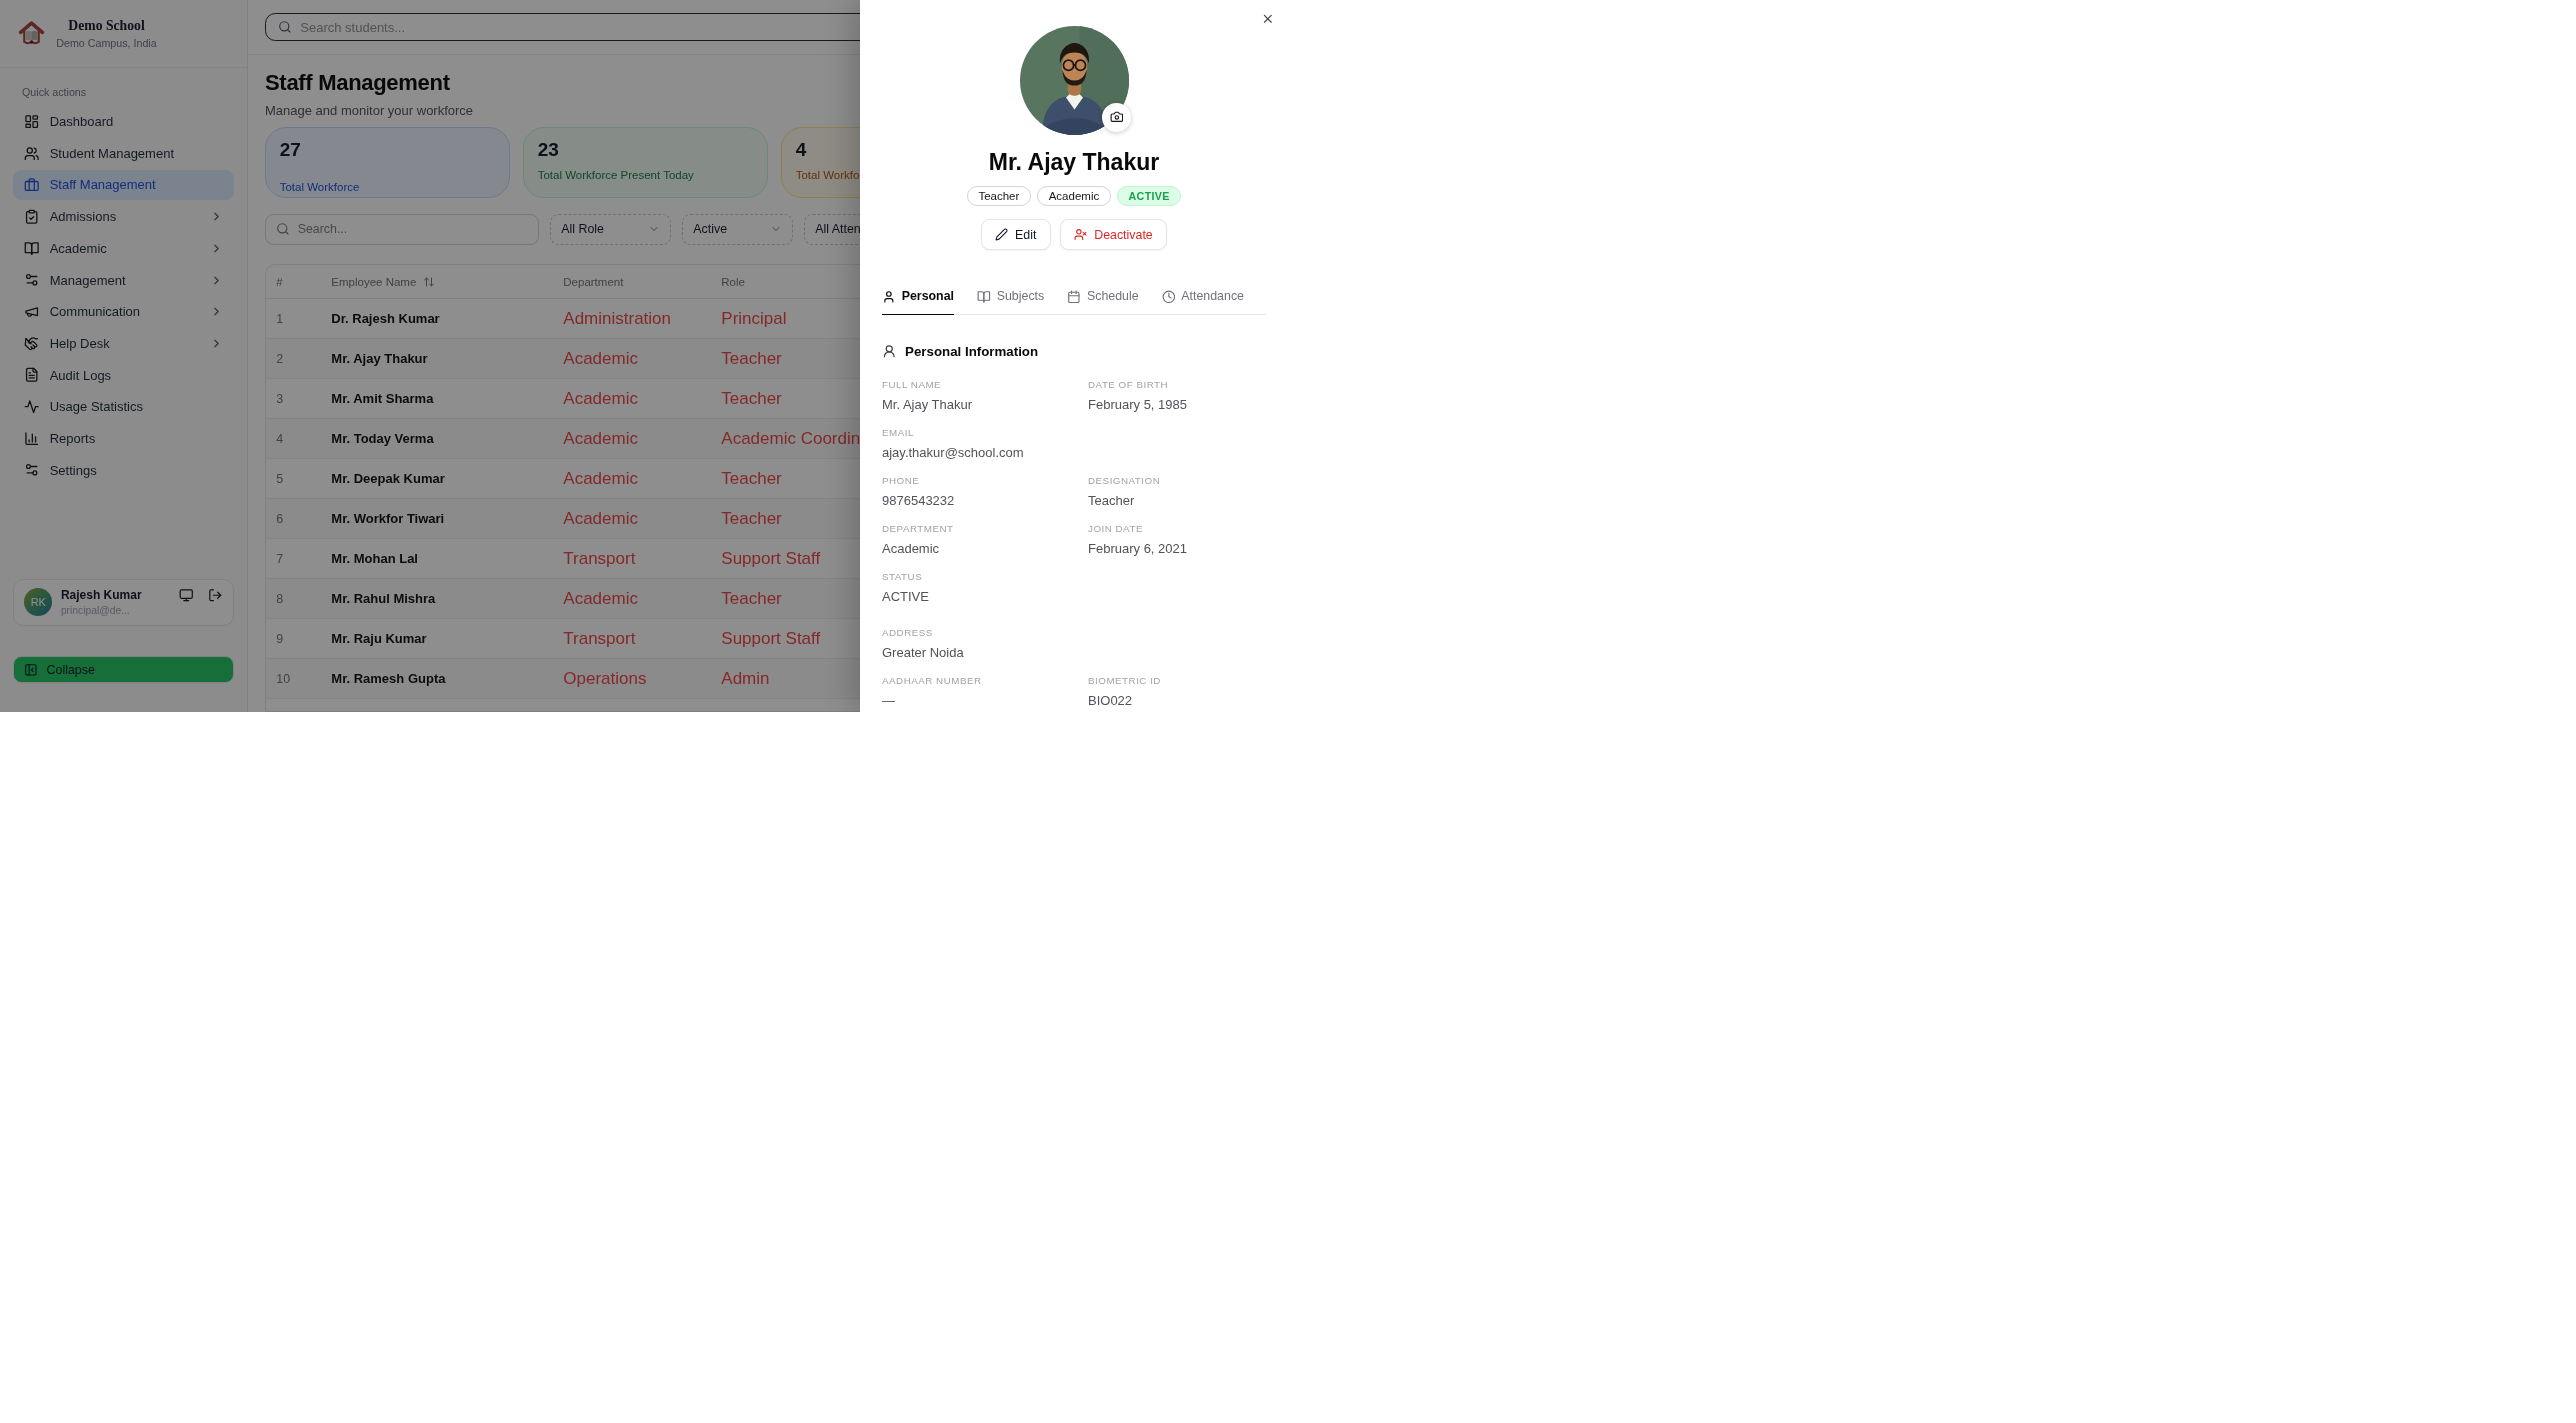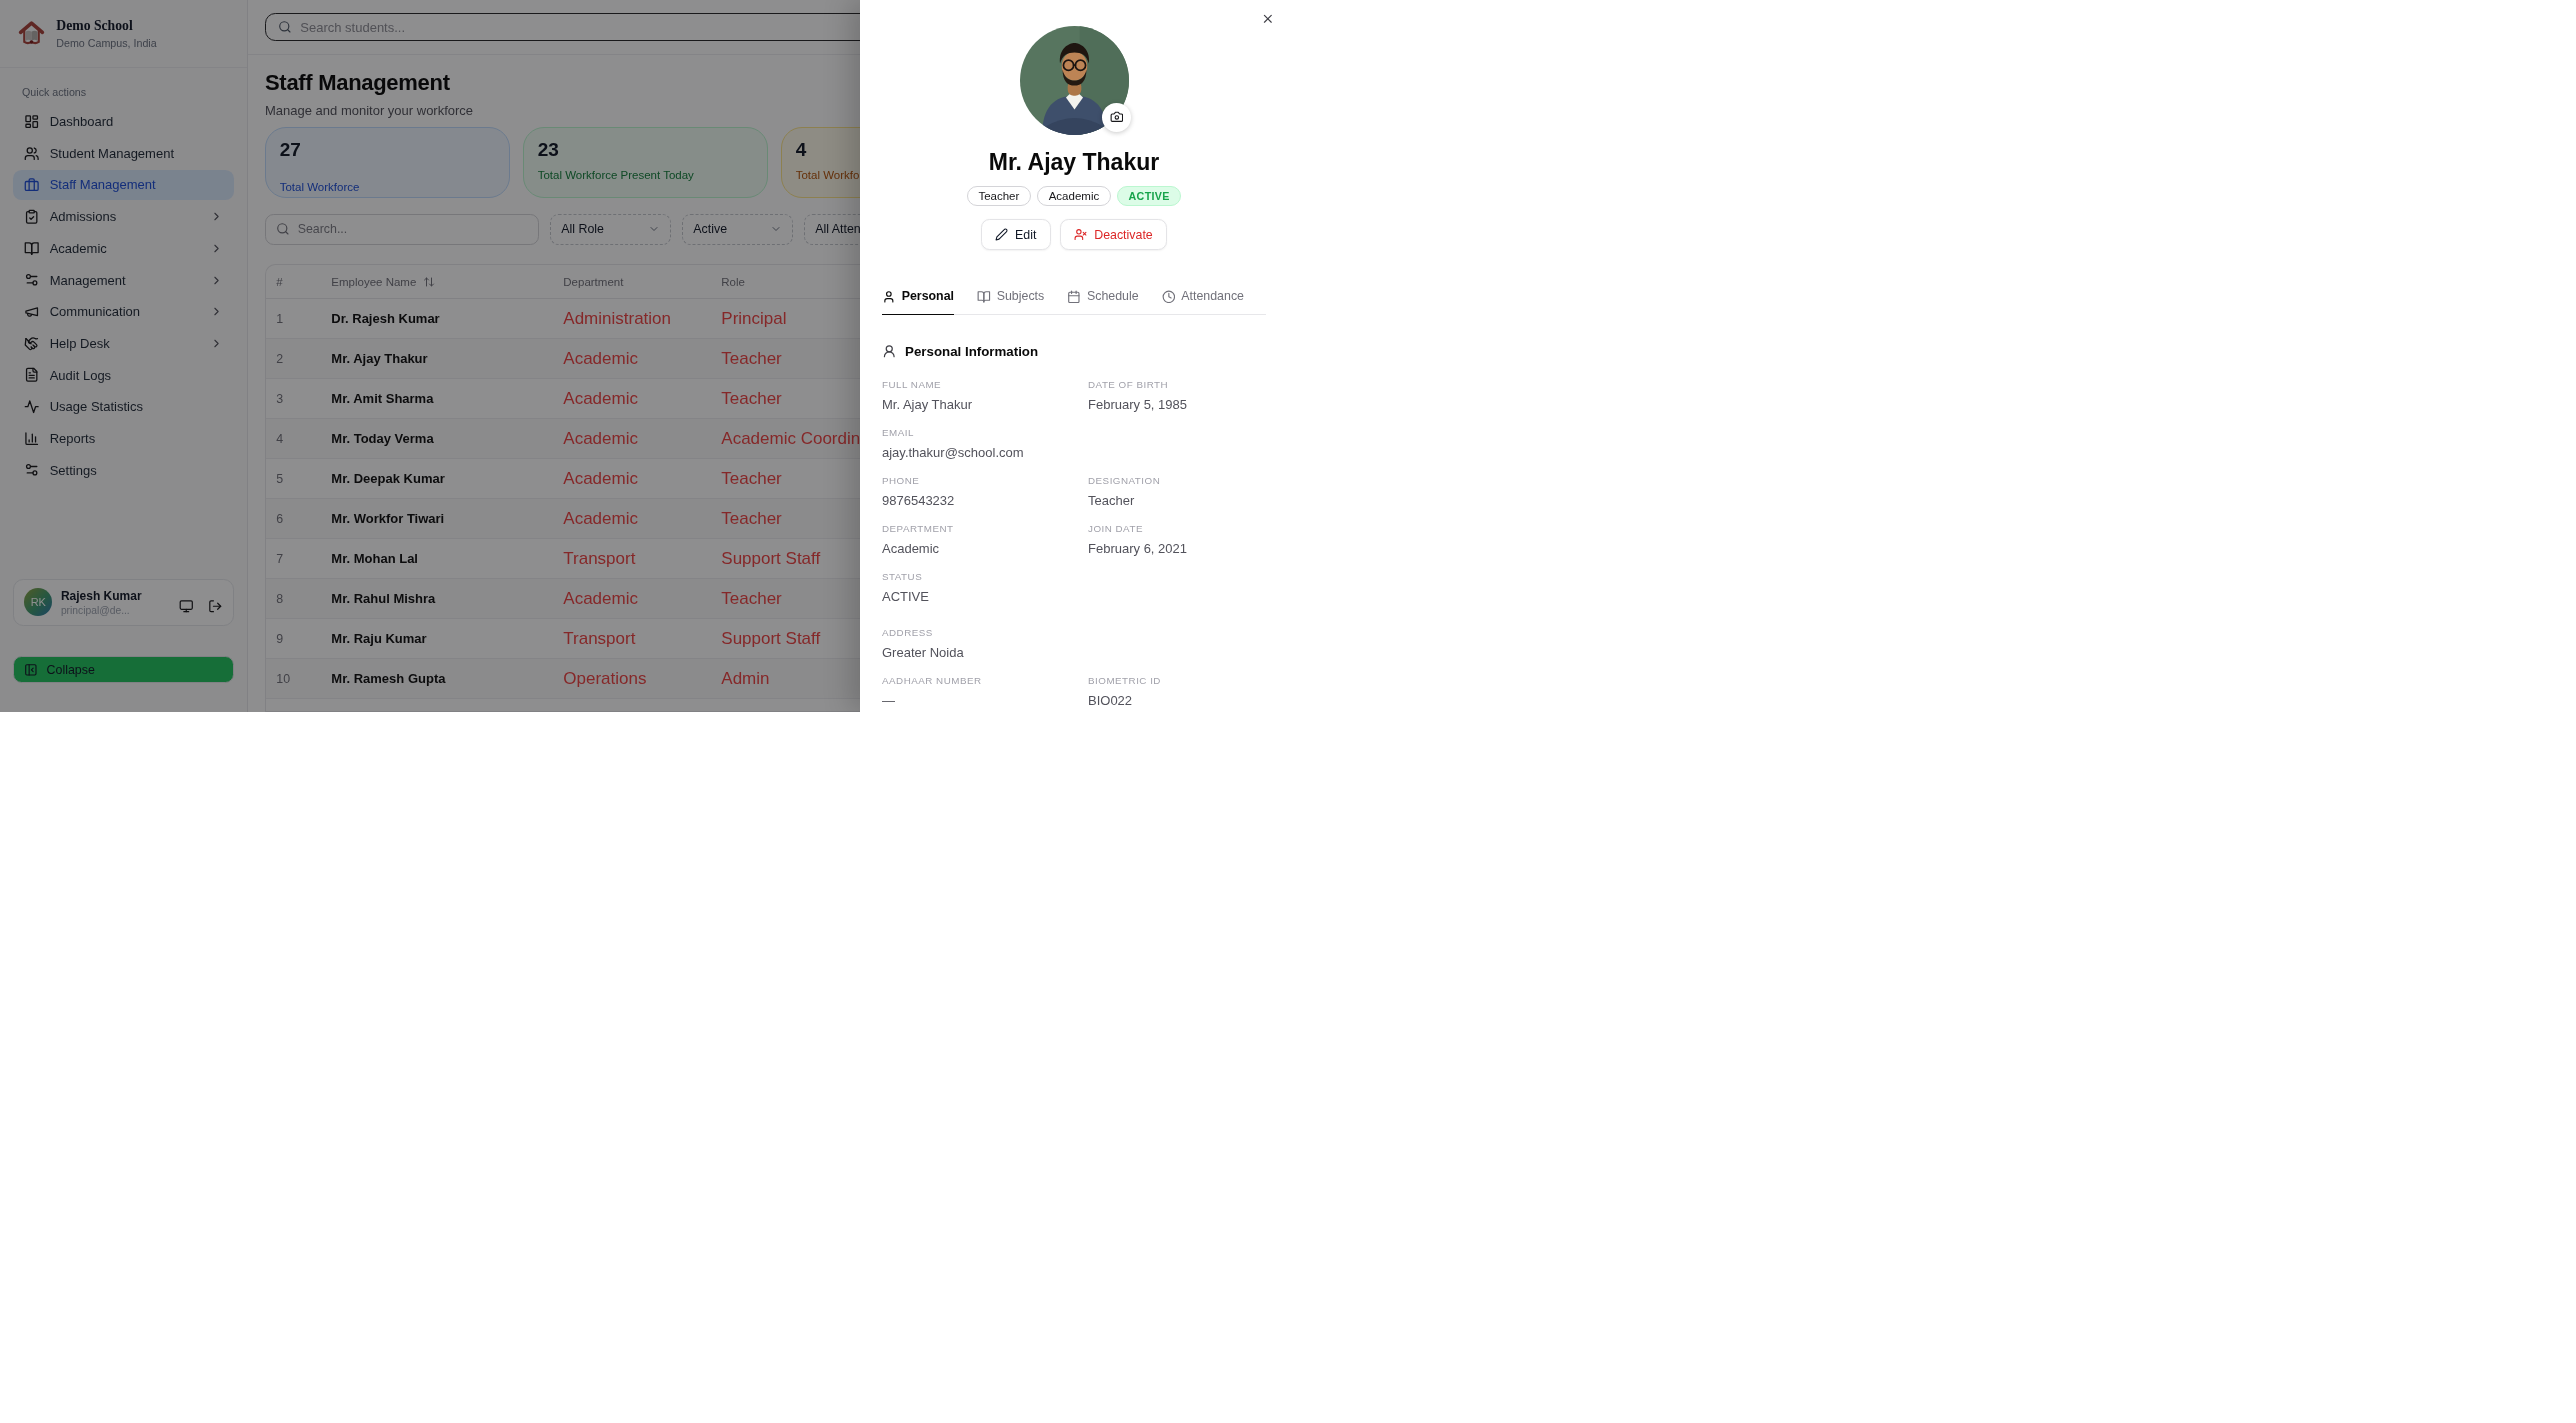--- a/index.html
+++ b/index.html
@@ -2,34 +2,34 @@
 <html style="font-size:13.7px"><head>
 <meta charset="utf-8">
 <style>
   * { margin:0; padding:0; box-sizing:border-box; }
   html,body { width:1288px; height:712px; overflow:hidden; }
   body { font-family:"Liberation Sans", sans-serif; background:#fff; color:#18181b; }
   .app { position:relative; width:1288px; height:712px; display:flex; overflow:hidden; }
 
   
   .sidebar { width:248px; min-width:248px; height:100%; background:#fbfbfb; border-right:0.9px solid #e7e7ea; display:flex; flex-direction:column; }
-  .logo-row { display:flex; align-items:center; gap:10.3px; padding:12px 17px; height:68px; border-bottom:0.9px solid #ededf0; }
+  .logo-row { display:flex; align-items:center; gap:10.3px; padding:12px 17px; height:68px; border-bottom:0.9px solid #ededf0;text-align:center; }
   .logo-icon svg { width:29px; height:29px; display:block; }
   .school-name { font-family:"Liberation Serif", serif; font-size:13.7px; font-weight:700; color:#111827; }
   .school-tag { font-size:10.7px; color:#6b7280; margin-top:2.6px; }
   .section-label { font-size:10.7px; color:#6b7280; margin:18px 0 8.6px 22px; }
   .nav { padding:0 13px; flex:1; }
   .nav-item { display:flex; align-items:center; gap:10.3px; height:30px; padding:0 11px; margin-bottom:1.7px; border-radius:8.6px; font-size:13px; font-weight:500; color:#1f2937; cursor:pointer; }
   .nav-item .nico { display:flex; color:#18181b; }
   .nav-item .nico svg { width:15.4px; height:15.4px; }
   .nav-item.active { background:#dbeafe; color:#1d4ed8; }
   .nav-item.active .nico { color:#1d4ed8; }
   .chev { margin-left:auto; display:flex; color:#52525b; }
   .chev svg { width:13px; height:13px; }
-  .user-card { margin:0 13px; border:0.9px solid #e5e7eb; border-radius:10.3px; padding:8.6px 10.3px; display:flex; align-items:flex-end; gap:8.6px; background:#fff; }
+  .user-card { margin:0 13px; border:0.9px solid #e5e7eb; border-radius:10.3px; padding:8.6px 10.3px; display:flex; align-items:flex-start; gap:8.6px; background:#fff; }
   .rk-avatar { width:28px; height:28px; border-radius:50%; background:linear-gradient(135deg,#8fa33e 0%,#3d9970 55%,#2e77ae 100%); color:#fff; font-size:11px; display:flex; align-items:center; justify-content:center; flex-shrink:0; }
   .uc-name { font-size:12px; font-weight:600; color:#111827; }
   .uc-email { font-size:10.3px; color:#9ca3af; margin-top:2.6px; }
   .uc-icons { margin-left:auto; display:flex; gap:14.5px; color:#18181b; }
   .uc-icons svg { width:14.5px; height:14.5px; cursor:pointer; }
   .collapse-btn { margin:30px 13px 29px; border:0.9px solid #e5e7eb; border-radius:8.6px; height:27px; display:flex; align-items:center; gap:8.6px; padding:0 10.3px; font-size:12.4px; font-weight:500; color:#111827; background:#22c55e; cursor:pointer; }
   .collapse-btn svg { width:13.7px; height:13.7px; }
 
   
   .main { flex:1; display:flex; flex-direction:column; min-width:0; }

